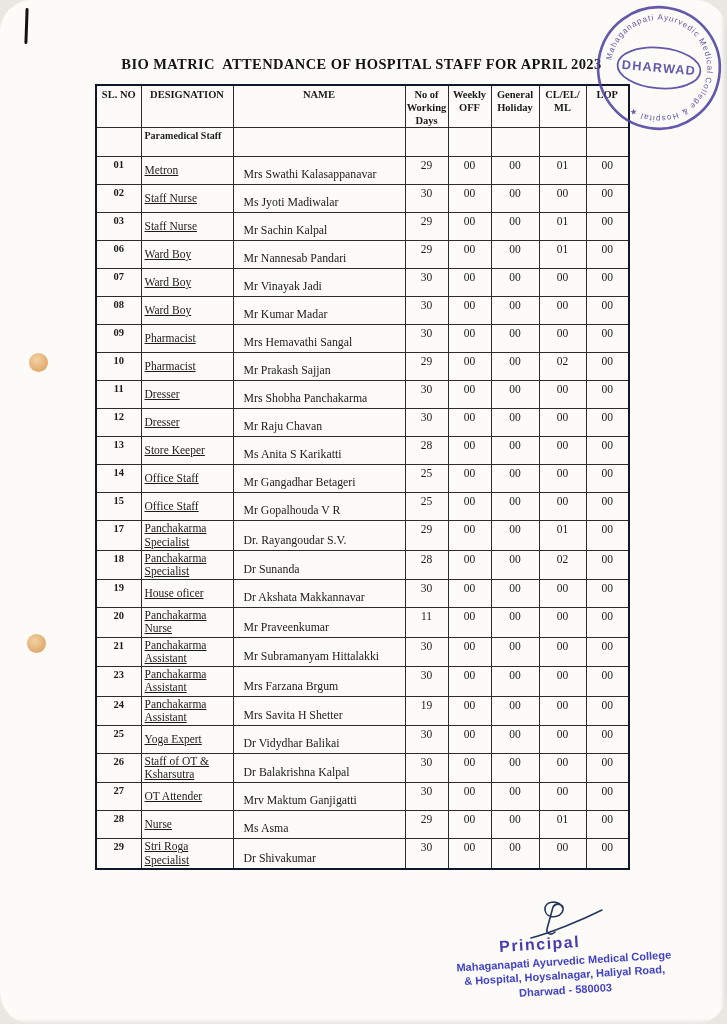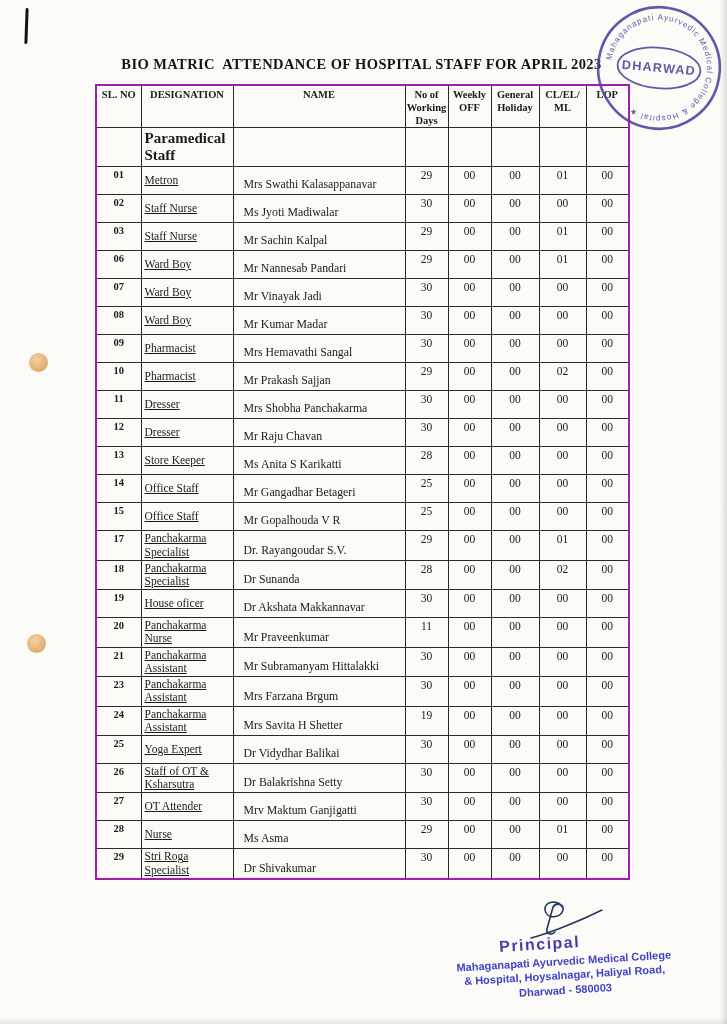--- a/index.html
+++ b/index.html
@@ -1,19 +1,19 @@
 <!DOCTYPE html>
 <html><head>
 <meta charset="utf-8">
 <style>
   html,body { margin:0; padding:0; background:#e9e7e2; }
   .page {
     position:relative; width:727px; height:1024px; margin:0 auto;
     background:#fcfbf8; overflow:hidden;
-    font-family:"Liberation Serif", serif; color:#1b1b1b;
+    font-family:"Liberation Serif", serif; color:#1b1b1b;border-radius:32px;
   }
   .edge-right { position:absolute; right:0; top:0; width:7px; height:100%;
     background:linear-gradient(to left, rgba(90,85,80,.18), rgba(0,0,0,0)); }
   .edge-bottom { position:absolute; left:0; bottom:0; width:100%; height:6px;
     background:linear-gradient(to top, rgba(90,85,80,.12), rgba(0,0,0,0)); }
   .pen-mark { position:absolute; left:25px; top:8px; width:3px; height:36px;
     background:#15130f; border-radius:2px; transform:rotate(2deg); }
   .punch-dot { position:absolute; width:19px; height:19px; border-radius:50%;
     background:radial-gradient(circle at 40% 35%, #f2d3a2, #e2aa6e 70%, #d89d60); }
   .dot-1 { left:29px; top:353px; }
@@ -21,29 +21,29 @@
 
   .title {
     position:absolute; left:95px; top:56px; width:533px; text-align:center;
     font-weight:bold; font-size:14.5px; letter-spacing:.4px; color:#141414;
     white-space:pre;
   }
 
   table.att {
     position:absolute; left:95px; top:84px; width:533px;
     border-collapse:collapse; table-layout:fixed;
-    border:2px solid #a21caf;
+    border:2px solid #0f172a;
   }
   table.att th, table.att td { border:1.5px solid #2b2b2b; overflow:hidden; }
   table.att th {
     font-size:10.5px; font-weight:bold; text-align:center; vertical-align:top;
     padding:2px 1px 0 1px; height:38px; line-height:1.25; color:#191919;
   }
   tr.subheader td { height:28px; }
-  td.sub-label { font-weight:bold; font-size:15px; padding:2px 3px; vertical-align:top; }
+  td.sub-label { font-weight:bold; font-size:10px; padding:2px 3px; vertical-align:top; }
   td.c-sl   { text-align:center; vertical-align:top; font-size:10.5px; font-weight:bold; padding-top:2px; }
   td.c-desig{ font-size:11.5px; padding:1px 3px; vertical-align:middle; line-height:1.15;text-decoration:underline; }
   td.c-name { font-size:11.8px; padding:1px 4px 2px 10px; vertical-align:bottom; }
   td.c-num  { text-align:center; vertical-align:top; font-size:11.5px; padding-top:2px; }
   tbody.rows td { height:24px; }
 
   .stamp-round { position:absolute; left:583px; top:-8px; opacity:.88; }
   .sig-svg { position:absolute; left:518px; top:898px; }
   .sig-block {
     position:absolute; left:408px; top:934px; width:312px; text-align:center;
@@ -304,21 +304,21 @@
       <td class="c-name">Dr Vidydhar Balikai</td>
       <td class="c-num">30</td>
       <td class="c-num">00</td>
       <td class="c-num">00</td>
       <td class="c-num">00</td>
       <td class="c-num">00</td>
     </tr>
         <tr>
       <td class="c-sl">26</td>
       <td class="c-desig">Staff of OT &amp; Ksharsutra</td>
-      <td class="c-name">Dr Balakrishna Setty</td>
+      <td class="c-name">Dr Balakrishna Kalpal</td>
       <td class="c-num">30</td>
       <td class="c-num">00</td>
       <td class="c-num">00</td>
       <td class="c-num">00</td>
       <td class="c-num">00</td>
     </tr>
         <tr>
       <td class="c-sl">27</td>
       <td class="c-desig">OT Attender</td>
       <td class="c-name">Mrv Maktum Ganjigatti</td>

